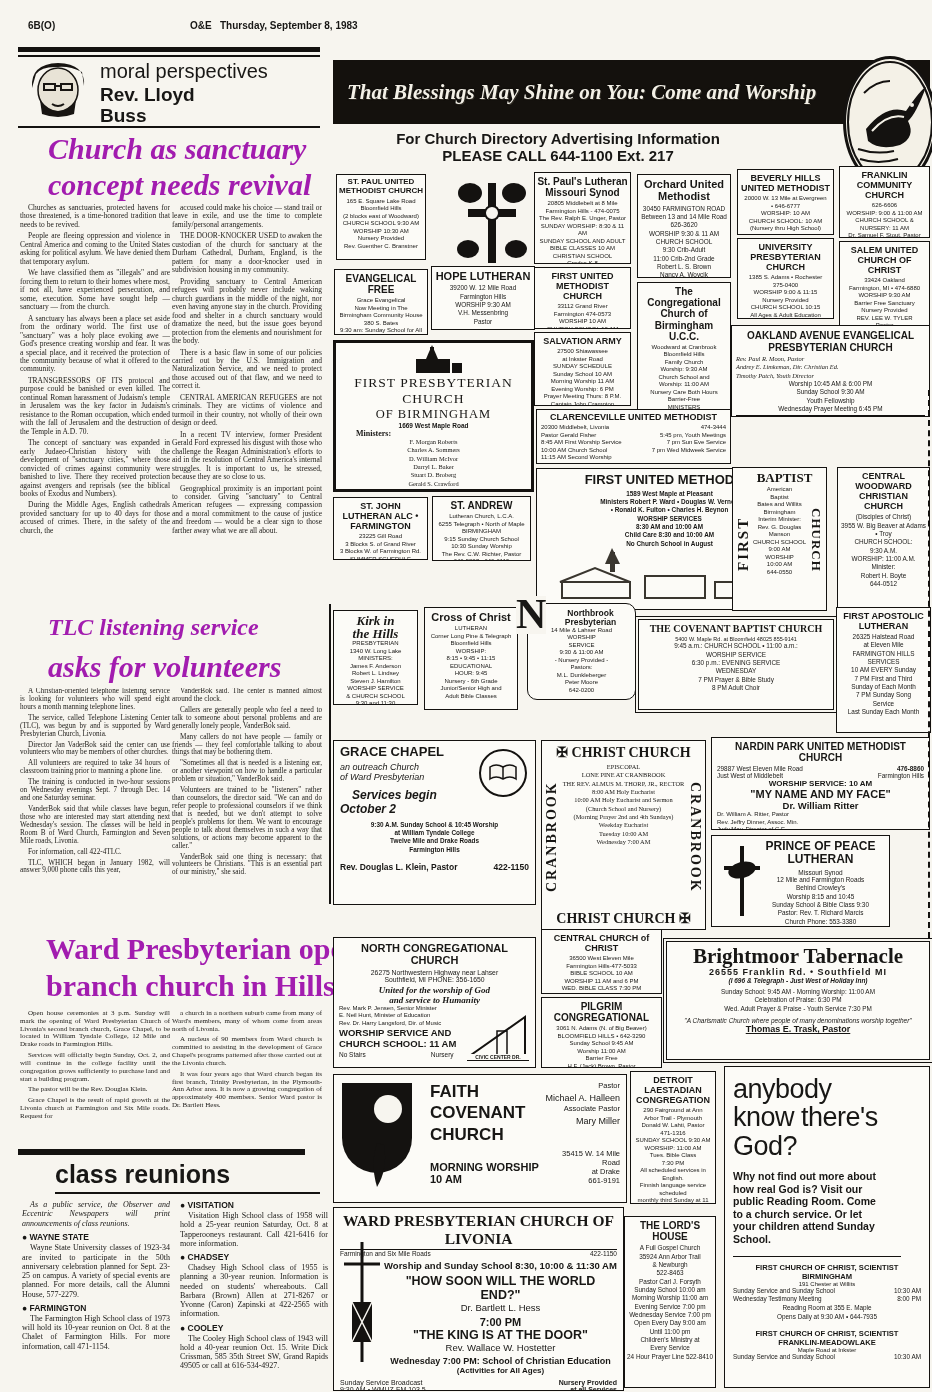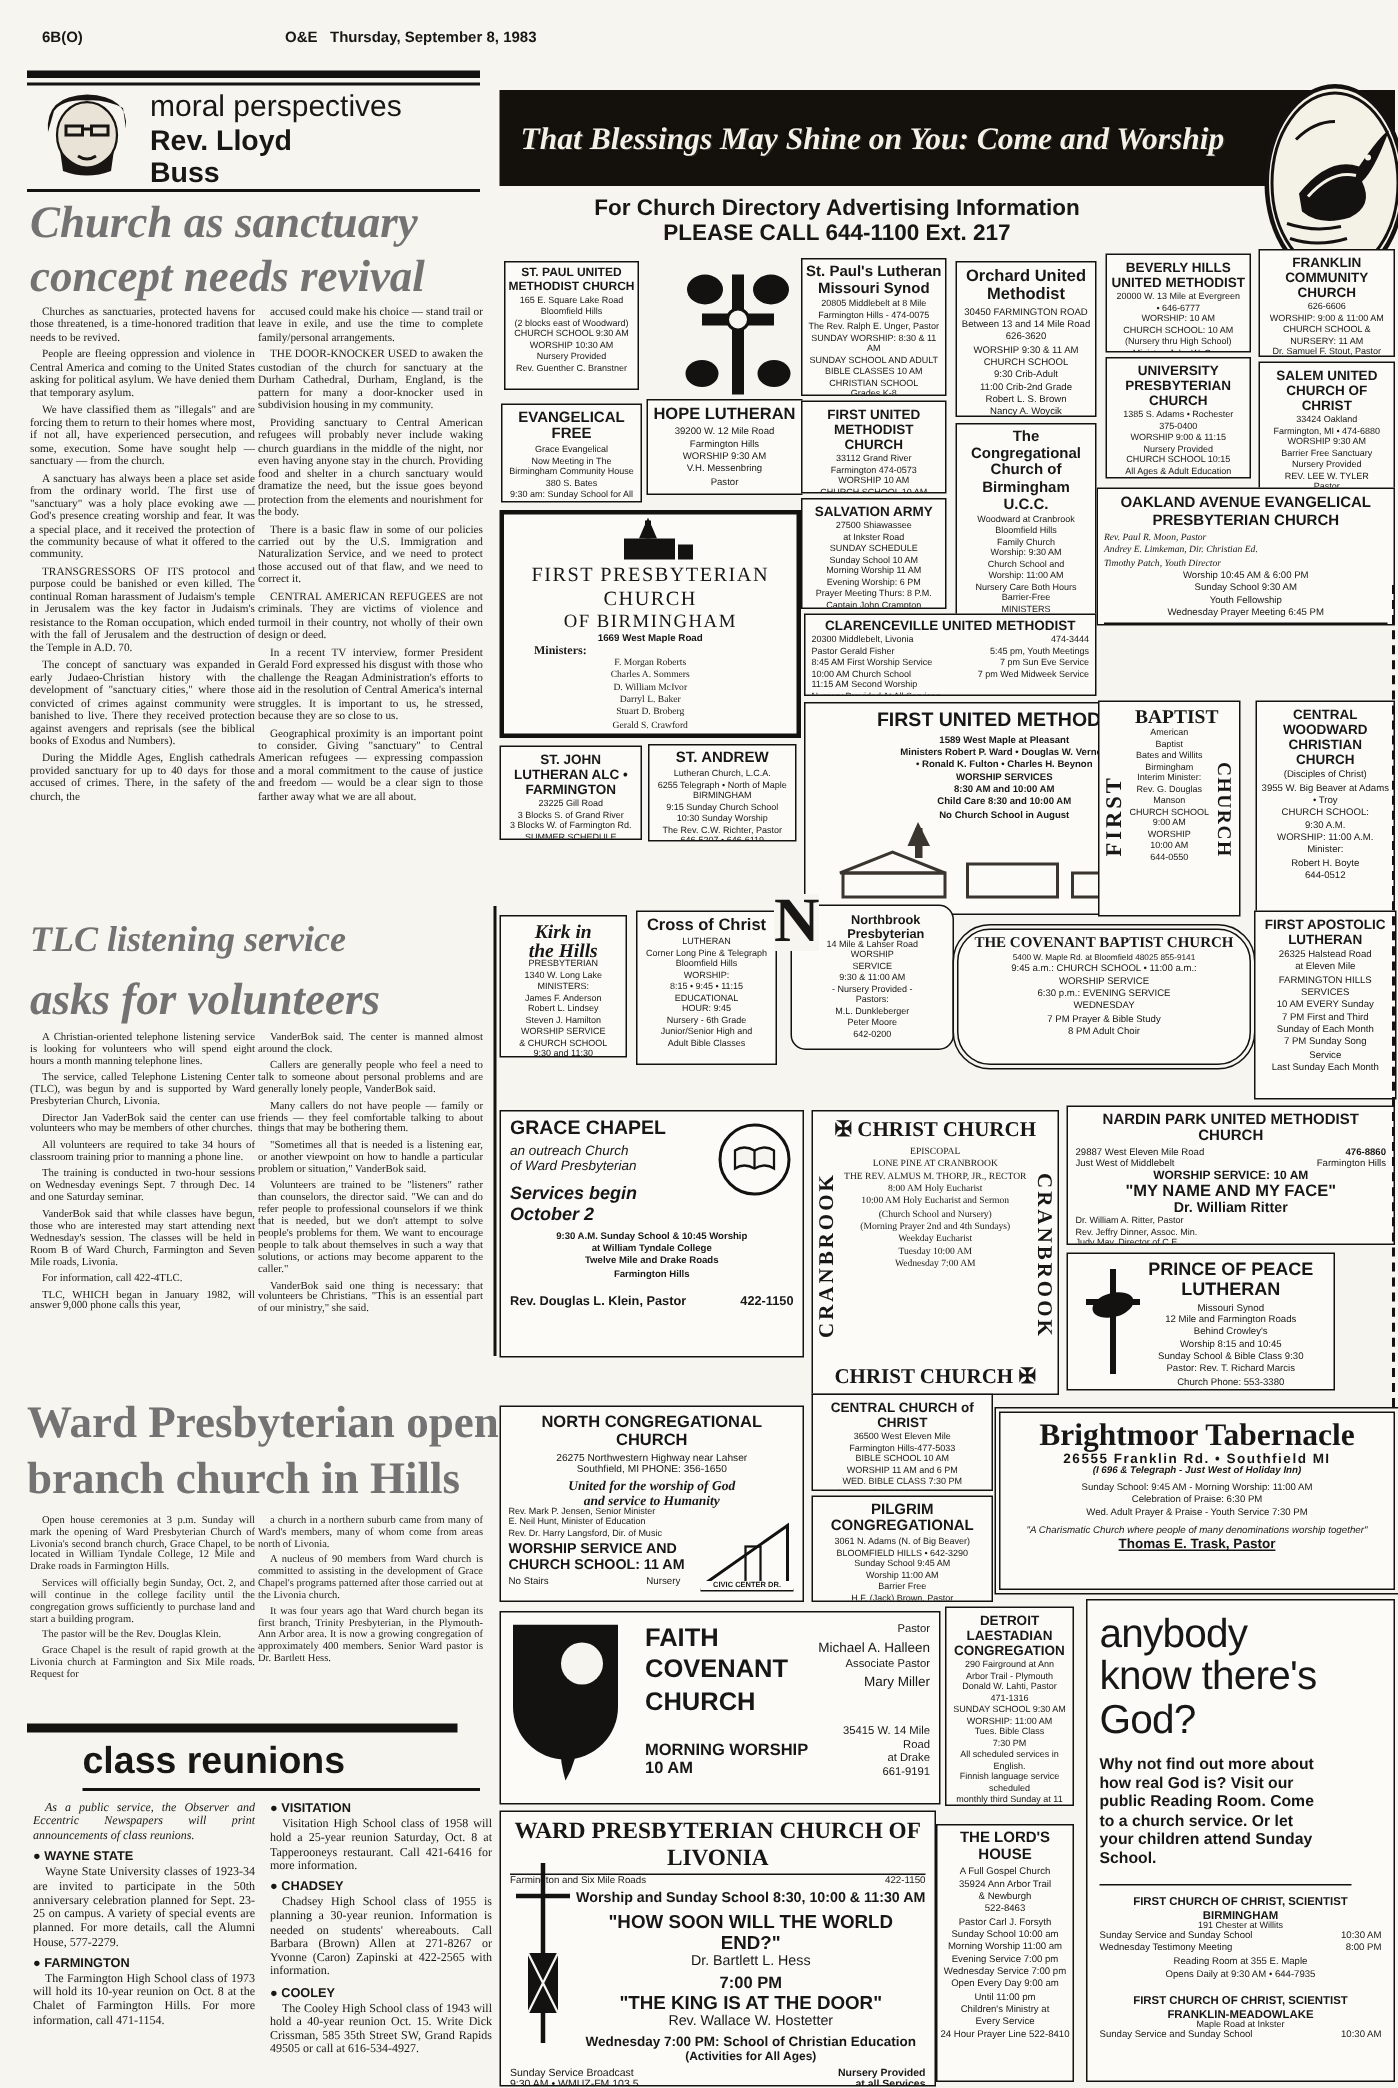--- a/index.html
+++ b/index.html
@@ -3,21 +3,21 @@
 <meta charset="utf-8">
 <style>
   html,body{margin:0;padding:0;background:#d8d5cc;}
   .page{position:relative;width:932px;height:1392px;background:#f7f5ef;color:#181715;
         font-family:"Liberation Sans",sans-serif;overflow:hidden;margin:0 auto;}
   .abs{position:absolute;}
   .serif{font-family:"Liberation Serif",serif;}
   .bar{position:absolute;background:#141210;}
   .vline{position:absolute;background:#141210;}
   
-  .headline{position:absolute;font-family:"Liberation Serif",serif;font-weight:bold;color:#737373;white-space:nowrap;}
+  .headline{position:absolute;font-family:"Liberation Serif",serif;font-weight:bold;color:#a21caf;white-space:nowrap;margin-left:28px;}
   .ital{font-style:italic;}
   .col{position:absolute;overflow:hidden;font-family:"Liberation Serif",serif;text-align:justify;color:#1c1a17;}
   .col .para{margin:0 0 3px 0;text-indent:8px;}
   
   .re-item .re-name{font-family:"Liberation Sans",sans-serif;font-weight:bold;font-size:8.5px;margin:4px 0 1px 0;}
   .re-item .re-text{font-size:8px;line-height:1.16;text-align:justify;text-indent:8px;}
   
   .ad{position:absolute;border:1.6px solid #141210;background:#fcfbf7;text-align:center;overflow:hidden;
       padding:3px 2px;box-sizing:border-box;font-family:"Liberation Sans",sans-serif;color:#181715;}
   .ad.noborder{border:none;background:transparent;}
@@ -522,21 +522,21 @@
         <div class="line">SERVICE</div>
         <div class="line">9:30 &amp; 11:00 AM</div>
         <div class="line">- Nursery Provided -</div>
         <div class="line">Pastors:</div>
         <div class="line">M.L. Dunkleberger</div>
         <div class="line">Peter Moore</div>
         <div class="line">642-0200</div>
       </div>
   </div>
 
-  <div class="ad dbl" style="left:638px;top:619px;width:196px;height:91px;padding:3px 4px;border-radius:22px;">
+  <div class="ad dbl" style="left:638px;top:619px;width:196px;height:91px;padding:3px 4px;">
     <div class="adt t10 serift">THE COVENANT BAPTIST CHURCH</div>
     <div style="font-size:5.5px;">5400 W. Maple Rd. at Bloomfield  48025    855-9141</div>
     <div class="adl">
         <div class="line">9:45 a.m.: CHURCH SCHOOL • 11:00 a.m.:</div>
         <div class="line">WORSHIP SERVICE</div>
         <div class="line">6:30 p.m.: EVENING SERVICE</div>
         <div class="line">WEDNESDAY</div>
         <div class="line">7 PM Prayer &amp; Bible Study</div>
         <div class="line">8 PM Adult Choir</div>
       </div>
@@ -561,21 +561,21 @@
   <div class="ad" style="left:333px;top:740px;width:203px;height:165px;padding:4px 6px;text-align:left;">
     <div style="position:absolute;right:8px;top:8px;width:44px;height:44px;border:2.5px solid #141210;border-radius:50%;display:flex;align-items:center;justify-content:center;">
       <svg width="30" height="20" viewBox="0 0 30 20">
         <path d="M2,4 Q8,0 15,4 Q22,0 28,4 L28,16 Q22,12 15,16 Q8,12 2,16 Z" fill="#f7f5ef" stroke="#141210" stroke-width="1.5"></path>
         <line x1="15" y1="4" x2="15" y2="16" stroke="#141210" stroke-width="1.5"></line>
       </svg>
     </div>
     <div class="adt t13" style="text-align:left;">GRACE CHAPEL</div>
     <div style="font-style:italic;font-size:9px;">an outreach Church</div>
     <div style="font-style:italic;font-size:9px;">of Ward Presbyterian</div>
-    <div style="font-weight:bold;font-style:italic;font-size:12px;margin-top:6px;">Services begin</div>
+    <div style="font-weight:bold;font-style:italic;font-size:12px;margin-top:6px;margin-left:12px;">Services begin</div>
     <div style="font-weight:bold;font-style:italic;font-size:12px;">October 2</div>
     <div class="adl" style="margin-top:5px;text-align:center;font-weight:bold;">
         <div class="line">9:30 A.M. Sunday School &amp; 10:45 Worship</div>
         <div class="line">at William Tyndale College</div>
         <div class="line">Twelve Mile and Drake Roads</div>
         <div class="line">Farmington Hills</div>
       </div>
     <div class="flexrow" style="font-weight:bold;font-size:8.5px;margin-top:8px;">
       <span>Rev. Douglas L. Klein, Pastor</span>
       <span>422-1150</span>

